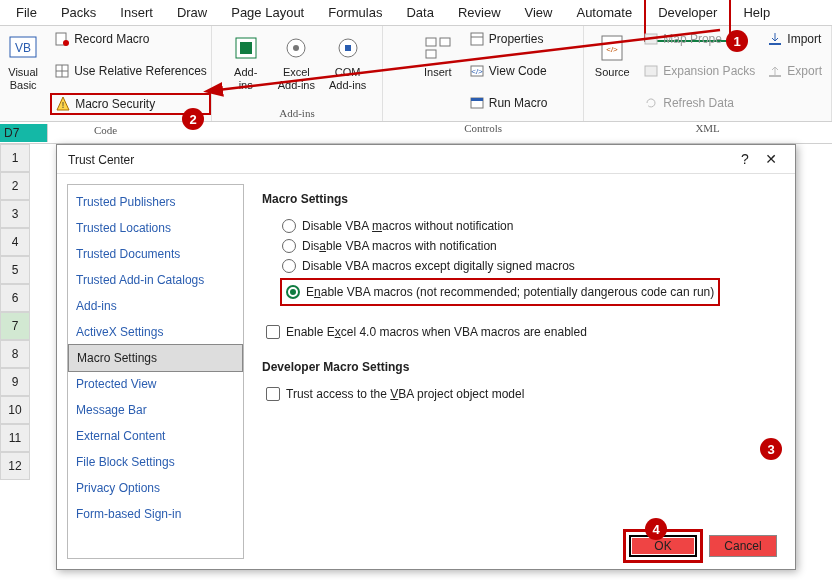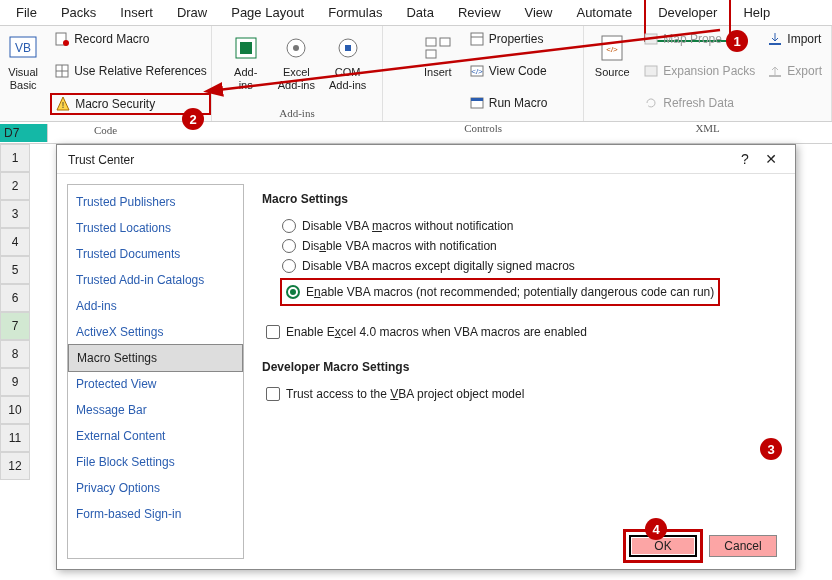--- a/index.html
+++ b/index.html
@@ -46,21 +46,21 @@
   .nav-item.selected { background: #ddd; border: 1px solid #888; color: #222; margin: -1px 0; }
   .dlg-main { flex: 1; padding: 12px 18px; position: relative; }
   .sect-title { font-weight: 700; font-size: 12px; margin: 6px 0 10px; }
   .radio-row, .check-row { display: flex; gap: 6px; padding: 3px 2px; font-size: 12px; }
   .radio-row .r, .check-row .c { width: 14px; height: 14px; border-radius: 50%; border: 1px solid #666; display: inline-flex; align-items: center; justify-content: center; }
   .radio-row.sel .r { border: 2px solid #107c41; }
   .radio-row.sel .r::after { content:""; width: 6px; height: 6px; background:#107c41; border-radius:50%; }
   .check-row .c { border-radius: 2px; }
   .radio-group-hl { border: 2px solid #c00000; padding: 2px; display: inline-block; margin: 2px 0; }
   .dlg-buttons { position: absolute; right: 18px; bottom: 12px; display: flex; gap: 12px; }
-  .btn { min-width: 68px; padding: 3px 14px; border: 1px solid #888; background: #fca5a5; cursor: pointer; font-size: 12px; text-align: center; }
+  .btn { min-width: 68px; padding: 3px 14px; border: 1px solid #888; background: #ef4444; cursor: pointer; font-size: 12px; text-align: center; }
   .btn.ok-hl-outer { outline: 3px solid #c00000; outline-offset: 3px; }
   .btn.ok-hl-inner { box-shadow: 0 0 0 1px #000 inset, 0 0 0 2px #fff inset; border: 1px solid #000; }
 
   
   .badge { position: absolute; width: 22px; height: 22px; border-radius: 50%; background: #c00000; color: #fff; display: flex; align-items: center; justify-content: center; font-size: 13px; font-weight: 700; z-index: 40; }
   
   .arrow-svg { position: absolute; left: 0; top: 0; pointer-events: none; z-index: 30; }
 
   u.ak { text-decoration: underline; }
 </style>

